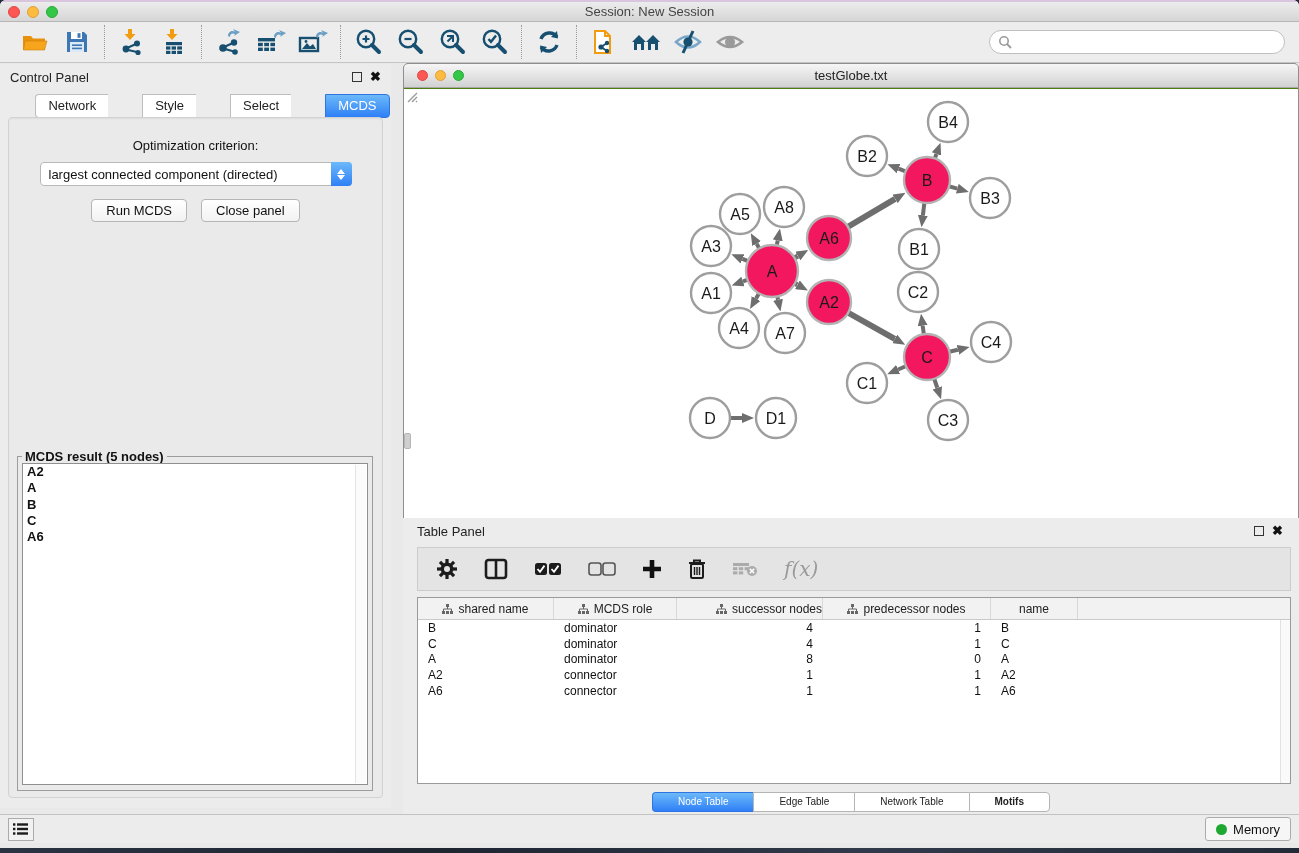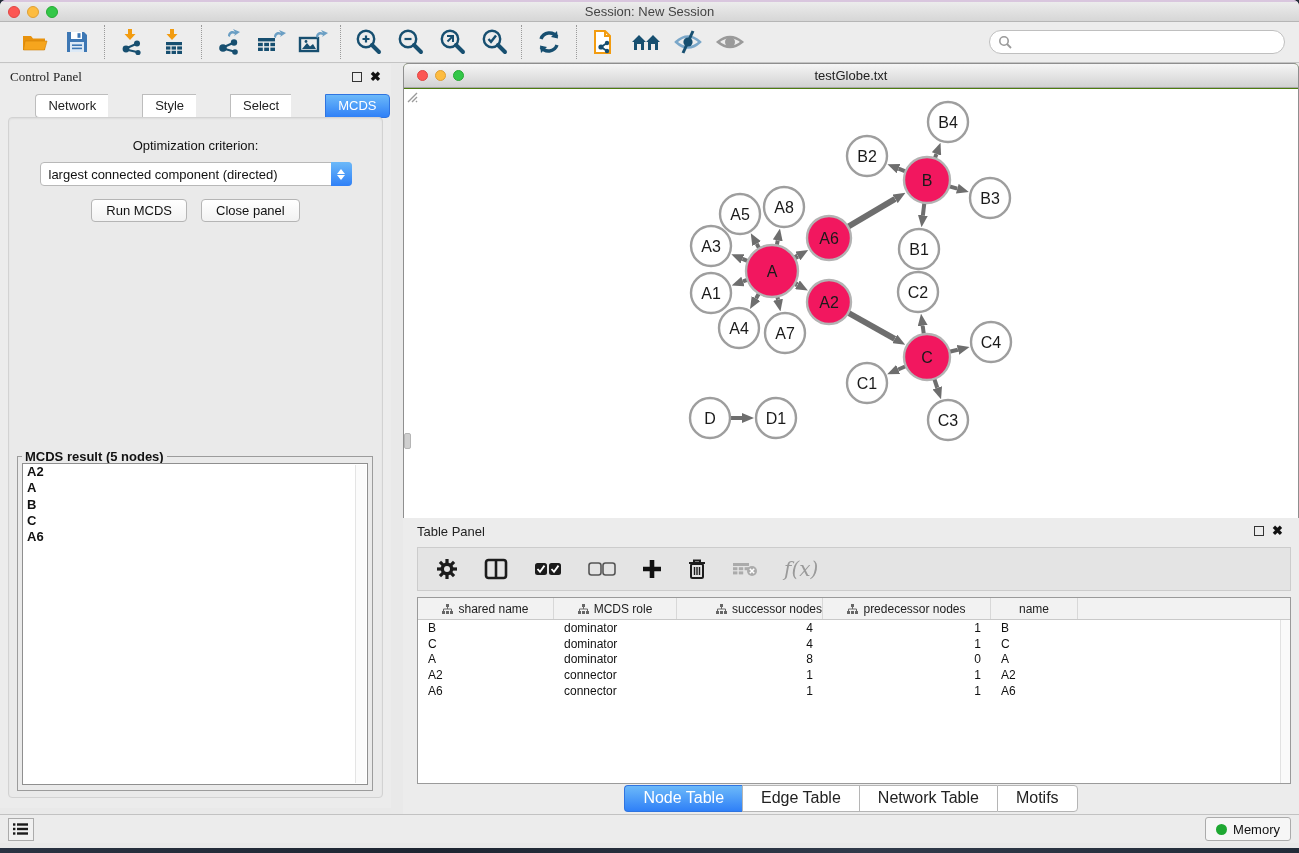--- a/index.html
+++ b/index.html
@@ -23,21 +23,21 @@
   .tgroup { display:flex; align-items:center; gap:6px; padding:0 9px; }
   .tsep { width:1px; height:34px; border-left:1px dotted #9a9a9a; }
   .tbtn { width:36px; height:32px; display:flex; align-items:center; justify-content:center; background:transparent; border:none; cursor:pointer; }
   .searchwrap { margin-left:auto; margin-right:6px; }
   .searchbox { width:296px; height:24px; border:1px solid #bfbfbf; border-radius:12px; background:#fff; display:flex; align-items:center; padding:0 8px; }
   .searchbox input { border:none; outline:none; flex:1; font-size:12px; background:transparent; }
 
   
   .control-panel { position:absolute; left:0; top:64px; width:391px; height:744px; background:#ececec; }
   .cp-header { height:26px; display:flex; align-items:center; padding:0 10px; }
-  .cp-title { font-size:13px; color:#222;font-family:Liberation Serif, serif; }
+  .cp-title { font-size:13px; color:#222; }
   .panel-icons { margin-left:auto; display:flex; gap:8px; align-items:center; }
   .float-icon { width:10px; height:10px; border:1.5px solid #333; background:transparent; display:inline-block; }
   .close-x { font-size:13px; font-weight:bold; color:#111; line-height:10px; }
   .cp-tabs { display:flex; justify-content:center; margin-top:4px; }
   .cp-tab { font-size:13px; padding:3px 12px 4px; background:#fff; border:1px solid #bdbdbd; border-right:none; color:#222; cursor:pointer;margin-left:34px; }
   .cp-tab:first-child { border-radius:4px 0 0 4px; }
   .cp-tab:last-child { border-radius:0 4px 4px 0; border-right:1px solid #bdbdbd; }
   .cp-tab.selected { background:linear-gradient(#6cb9f9,#2f80f7); border-color:#2f74e0; color:#fff; }
   .cp-body { position:absolute; left:8px; right:8px; top:53px; bottom:10px; background:#eaeaea;
              border:1px solid #d2d2d2; border-radius:4px; box-shadow:inset 0 1px 2px rgba(0,0,0,.06); }
@@ -83,23 +83,23 @@
   .fx { font-family:"DejaVu Serif", serif; font-style:italic; font-size:20px; color:#9a9a9a; }
   .data-table { position:absolute; left:14px; right:8px; top:79px; bottom:34px; background:#fff; border:1px solid #9a9a9a; overflow:hidden; }
   .thead { display:flex; height:22px; background:#f2f2f2; border-bottom:1px solid #c9c9c9; }
   .th { display:flex; align-items:center; justify-content:center; gap:5px; font-size:12px; color:#222;
         border-right:1px solid #d8d8d8; height:100%; }
   .tr { display:flex; height:15.8px; align-items:center; }
   .td { font-size:12px; color:#111; padding:0 10px; white-space:nowrap; }
   .td.num { text-align:right; }
   .table-vscroll { position:absolute; right:0; top:22px; bottom:0; width:10px; background:#fafafa; border-left:1px solid #e2e2e2; }
   .tp-tabs { position:absolute; left:0; right:0; bottom:6px; display:flex; justify-content:center; }
-  .tp-tab { font-size:16px; padding:3px 18px 4px; background:#fff; border:1px solid #b5b5b5; border-right:none; color:#222; cursor:pointer; }
+  .tp-tab { font-size:10px; padding:3px 25px 4px; background:#fff; border:1px solid #b5b5b5; border-right:none; color:#222; cursor:pointer; }
   .tp-tab:first-child{ border-radius:4px 0 0 4px; }
-  .tp-tab:last-child{ border-radius:0 4px 4px 0; border-right:1px solid #b5b5b5; }
+  .tp-tab:last-child{ border-radius:0 4px 4px 0; border-right:1px solid #b5b5b5;font-weight:bold; }
   .tp-tab.selected { background:linear-gradient(#6cb9f9,#2f80f7); border-color:#2f74e0; color:#fff; }
 
   
   .statusbar { position:absolute; left:0; bottom:5px; width:1299px; height:29px; background:#ececec; border-top:1px solid #c2c2c2;
                display:flex; align-items:center; padding:0 8px; }
   .sb-left-btn { width:26px; height:23px; border:1px solid #ababab; background:#f1f1f1; display:flex; align-items:center; justify-content:center; cursor:pointer; }
   .memory-btn { margin-left:auto; height:24px; border:1px solid #ababab; background:#f6f6f6; border-radius:3px;
                 display:flex; align-items:center; gap:6px; padding:0 10px; font-size:13px; color:#111; cursor:pointer; }
   .mem-dot { width:11px; height:11px; border-radius:50%; background:#1ea832; }
   .wallpaper { position:absolute; left:0; bottom:0; width:1299px; height:5px; background:linear-gradient(90deg,#2a3342,#1d2531,#303a4a,#222b38); }

